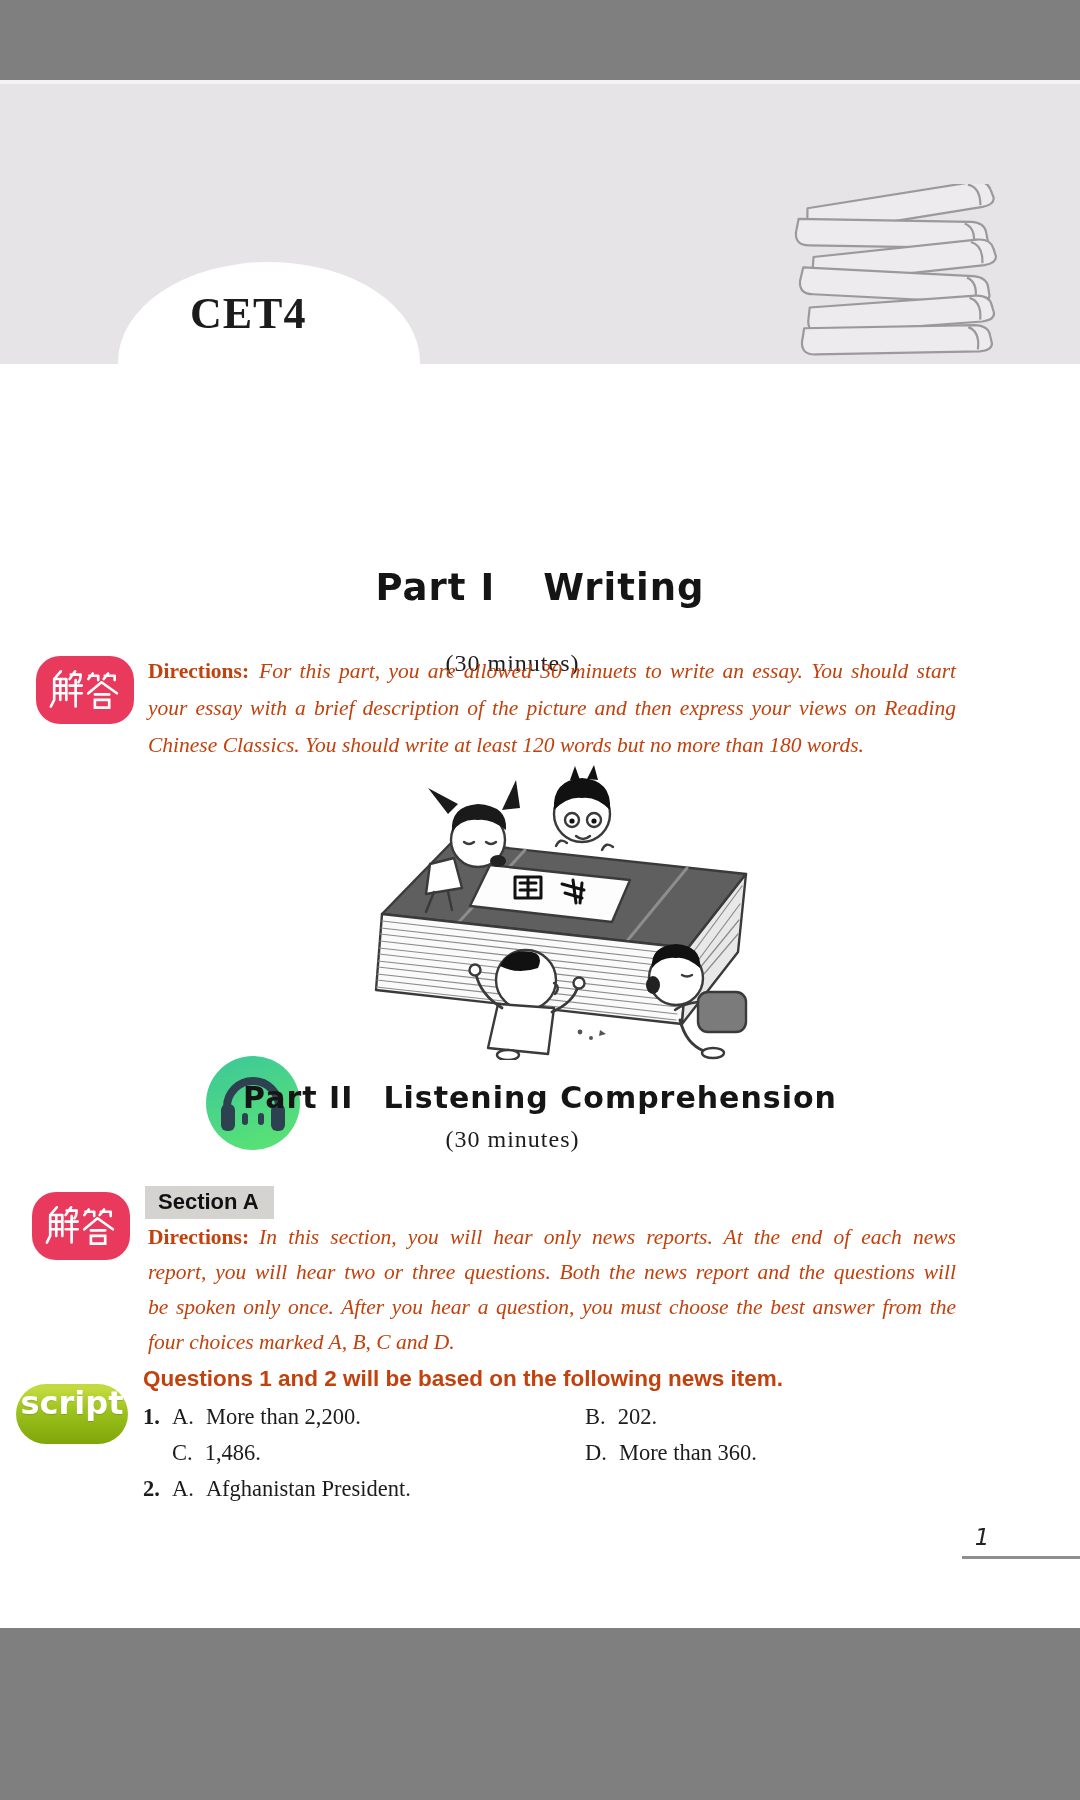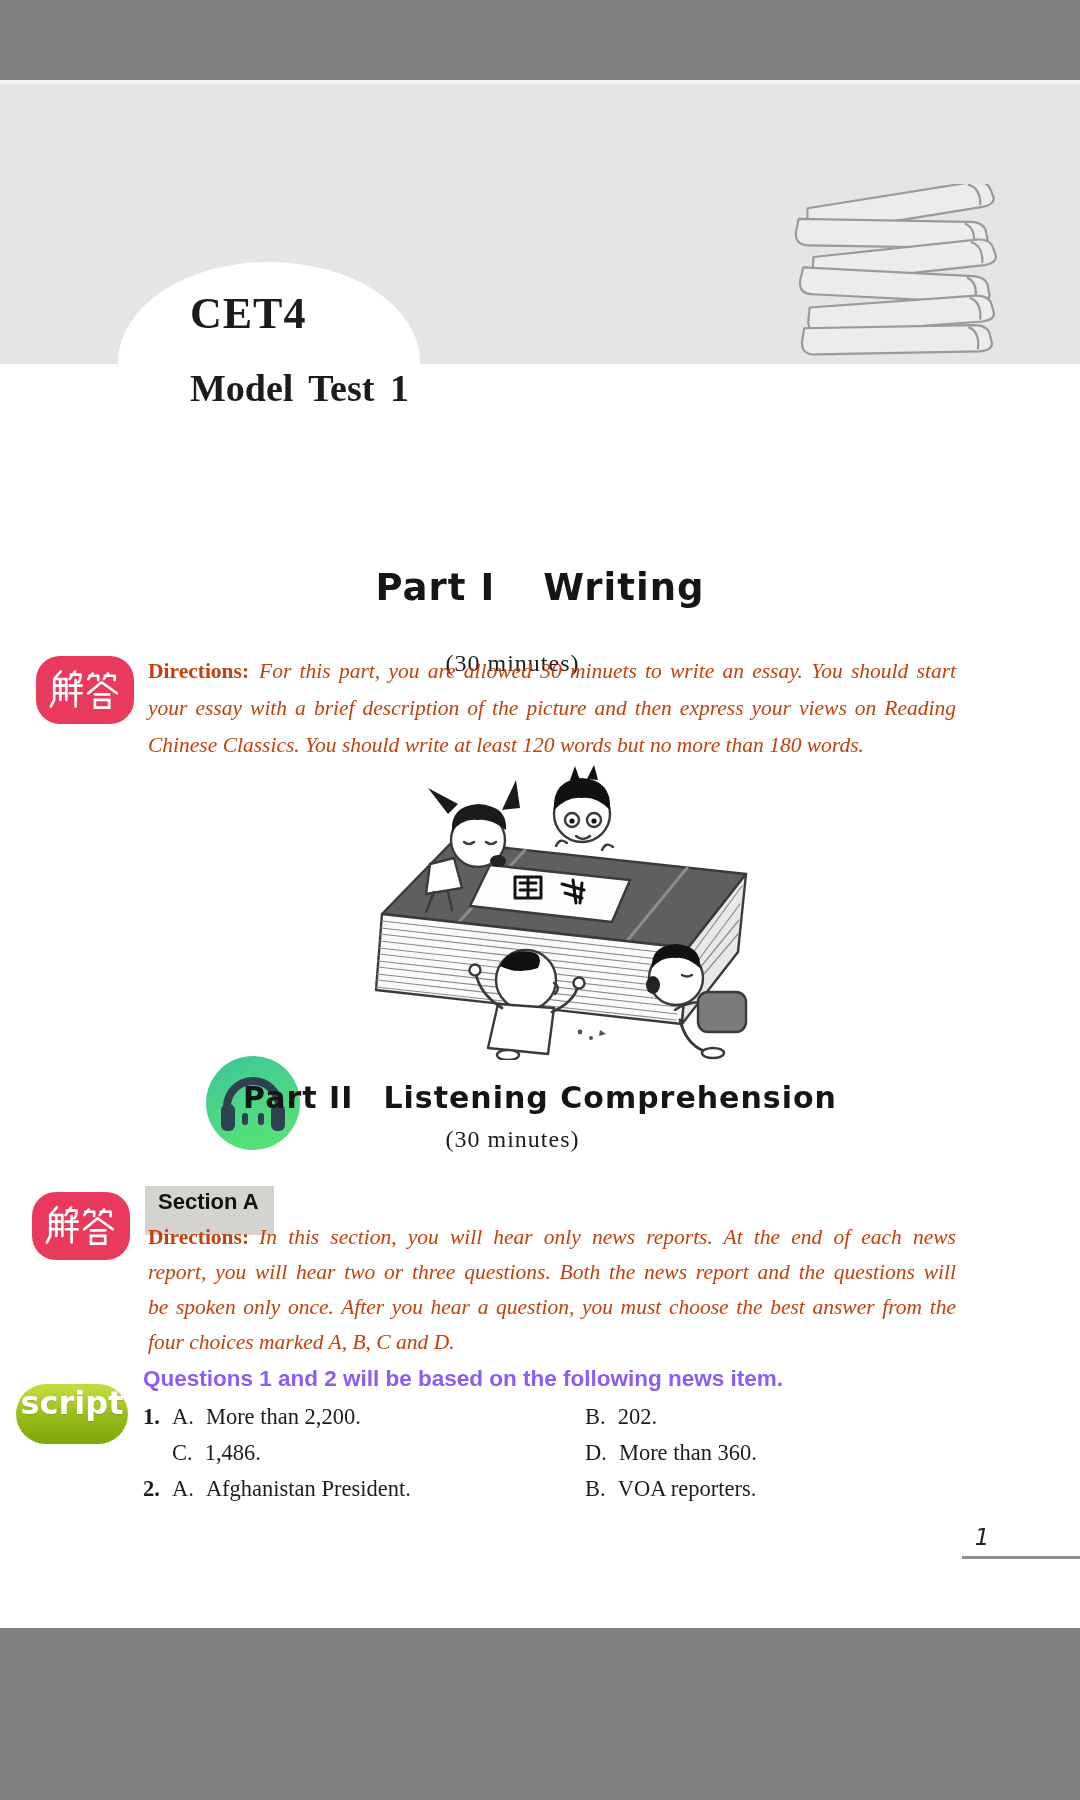--- a/index.html
+++ b/index.html
@@ -29,22 +29,22 @@
   .dirs{position:absolute;left:148px;width:808px;font:italic 21.5px "Liberation Serif",serif;color:#c2410c;}
   .p1{top:656px;}
   .p2{top:1222px;}
   .dir-line{text-align:justify;text-align-last:justify;height:37px;line-height:30px;}
   .p2 .dir-line{height:35px;}
   .dir-line.last{text-align:center;text-align-last:left;}
   .dir-label{font-style:normal;font-weight:bold;margin-right:10px;}
   .cartoon{position:absolute;left:330px;top:762px;}
   .hp{position:absolute;left:206px;top:1056px;}
   .secA{position:absolute;left:145px;top:1186px;background:#d5d3d0;color:#111;
-        font:bold 22px "Liberation Sans",sans-serif;padding:3px 15px 20px 13px;}
-  .qhead{position:absolute;left:143px;top:1366px;font:bold 22.5px "Liberation Sans",sans-serif;color:#8b5cf6;}
+        font:bold 22px "Liberation Sans",sans-serif;padding:3px 15px 4px 13px;}
+  .qhead{position:absolute;left:143px;top:1366px;font:bold 22.5px "Liberation Sans",sans-serif;color:#c2410c;}
   .script-badge{position:absolute;left:16px;top:1384px;width:112px;height:60px;border-radius:30px;
         background:linear-gradient(#c3da3e 8%, #9cc21e 45%, #7fa608 100%);
         display:flex;align-items:flex-start;justify-content:center;
         font:bold 32px "DejaVu Sans",sans-serif;color:#fff;text-shadow:0 1px 1px rgba(0,0,0,.15);}
   .qrows{position:absolute;left:143px;top:1402px;width:820px;font:22.5px "Liberation Serif",serif;}
   .qrow{display:grid;grid-template-columns:29px 413px auto;height:36px;line-height:30px;}
   .qnum{font-weight:bold;}
   .opt-label{margin-right:12px;}
   .pagenum{position:absolute;left:962px;top:1524px;width:40px;text-align:center;
            font:italic 23px "DejaVu Sans",sans-serif;color:#222;}
@@ -83,21 +83,20 @@
       </g>
       <g transform="translate(12,140) rotate(1 110 16)">
         <path d="M10,6 L180,0 Q194,0 196,10 L198,18 Q198,25 186,26 L22,32 Q8,33 8,20 Z"></path>
         <path d="M174,2 Q186,6 184,24" fill="none"></path>
       </g>
     </g>
   </svg>
 
   <div class="bump"></div>
   <div class="exam">CET4</div>
-  <div class="ttl">Model Test 1</div>
 
   <div class="part-head ph1">
     <span>Part I</span>
     <span>Writing</span>
   </div>
   <div class="dur d1">(30 minutes)</div>
 
   <div class="abadge ab1">
     <span class="sr">解答</span>
     <svg width="76" height="44" viewBox="0 0 68 40">
@@ -246,21 +245,20 @@
       <span><span class="opt-label">B.</span><span>202.</span></span>
     </div>
     <div class="qrow">
       <span class="qnum"></span>
       <span><span class="opt-label">C.</span><span>1,486.</span></span>
       <span><span class="opt-label">D.</span><span>More than 360.</span></span>
     </div>
     <div class="qrow">
       <span class="qnum">2.</span>
       <span><span class="opt-label">A.</span><span>Afghanistan President.</span></span>
-      <span><span class="opt-label">B.</span><span>VOA reporters.</span></span>
     </div>
   </div>
 
   <div class="pagenum">1</div>
   <div class="pageline"></div>
 
   <div class="bar bottom"></div>
 </div>
 
 </body></html>

